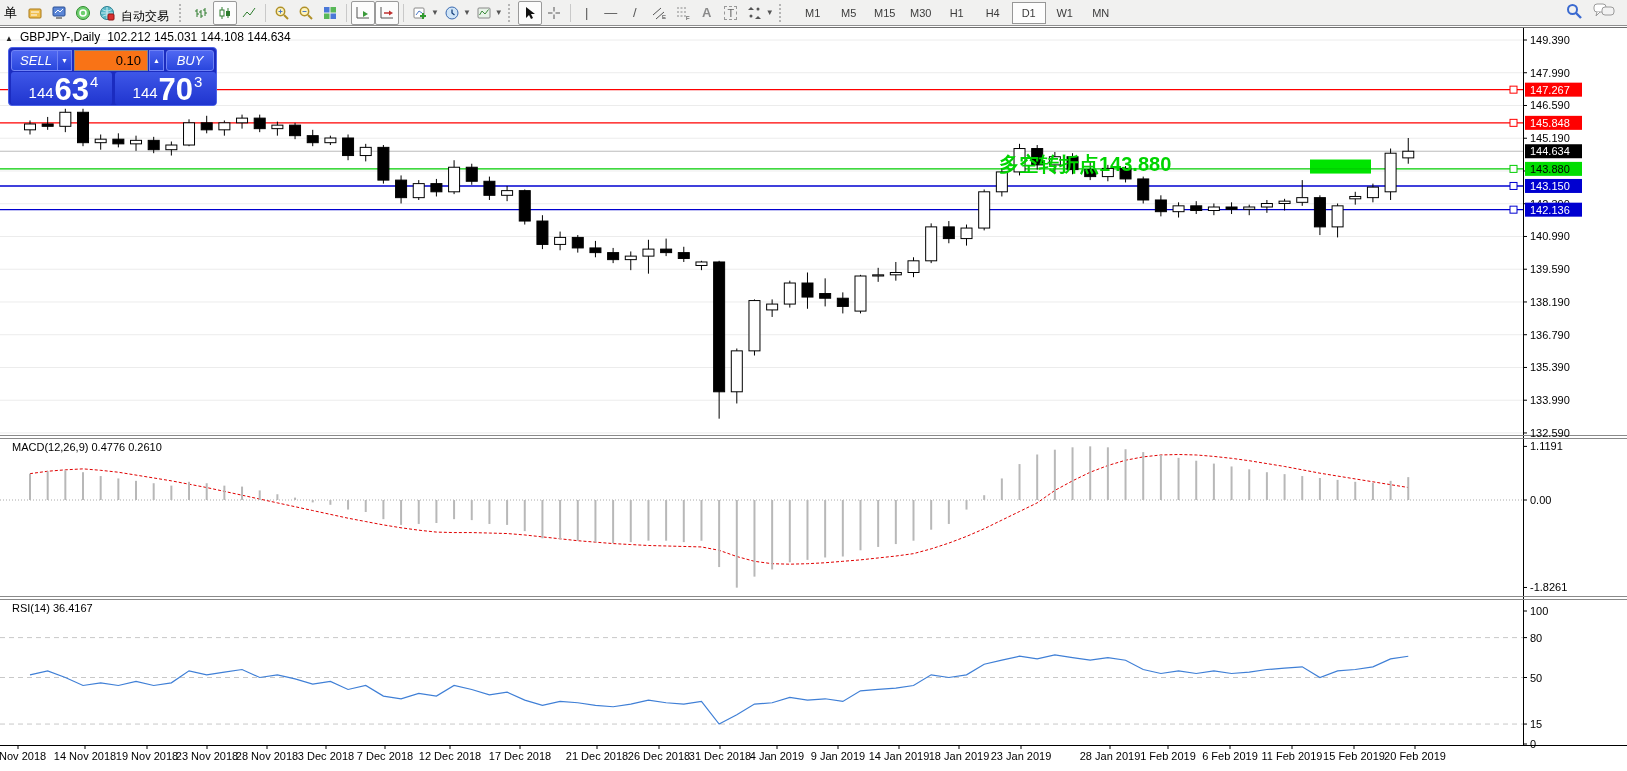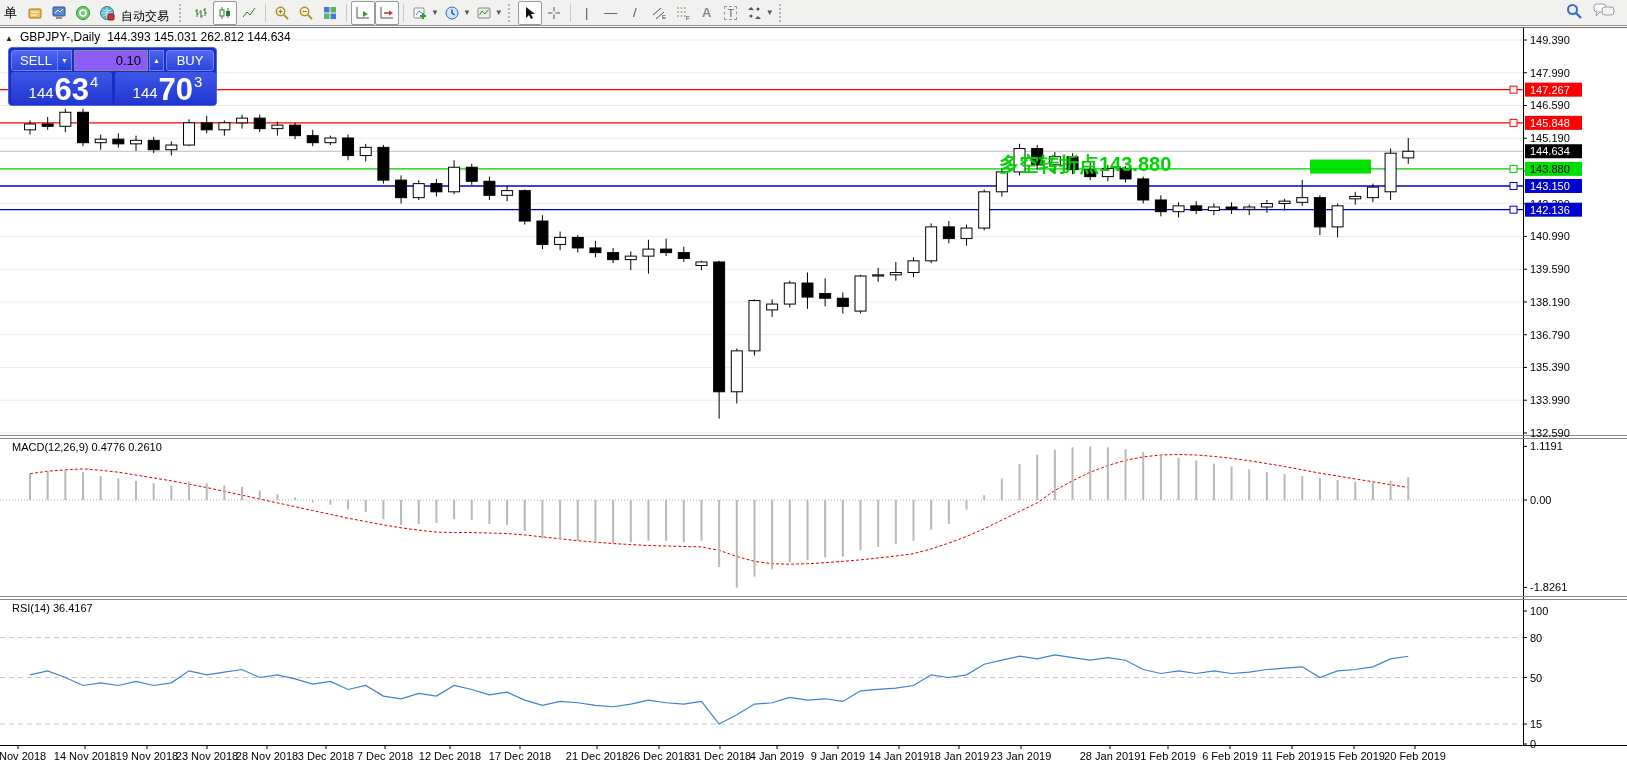--- a/index.html
+++ b/index.html
@@ -27,27 +27,27 @@
   #chart-svg{position:absolute;top:0;left:0;z-index:1;}
   .chart-title{position:absolute;left:5px;top:30px;z-index:3;font-size:12px;color:#000;
                display:flex;gap:7px;align-items:baseline;white-space:nowrap;}
   .chart-title .tri{font-size:8px;color:#222;}
   .ind-label{position:absolute;left:12px;z-index:3;font-size:11px;color:#000;white-space:nowrap;}
   
   .trade-panel{position:absolute;left:8px;top:47px;width:209px;height:59px;z-index:4;
                background:#1b2cc0;border-radius:4px;border:1px solid #4d63e8;box-sizing:border-box;}
   .tp-btn{position:absolute;top:2px;height:21px;background:linear-gradient(#5068f2,#2946dd);
           color:#fff;font-size:13px;display:flex;align-items:center;justify-content:center;
-          border-radius:3px;border:1px solid #6f83f5;box-sizing:border-box;}
+          border-radius:3px;border:1px solid #6f83f5;box-sizing:border-box;font-style:italic;}
   .tp-sell{left:2px;width:50px;}
   .tp-buy{right:2px;width:48px;}
   .tp-spin{position:absolute;top:2px;width:15px;height:21px;background:linear-gradient(#4a62ee,#2440d8);
            border:1px solid #6f83f5;color:#fff;font-size:7px;display:flex;align-items:center;
            justify-content:center;box-sizing:border-box;}
-  .tp-vol{position:absolute;left:65px;top:2px;width:74px;height:21px;background:#8b5cf6;color:#000;
+  .tp-vol{position:absolute;left:65px;top:2px;width:74px;height:21px;background:#f97316;color:#000;
           font-size:13px;display:flex;align-items:center;justify-content:flex-end;padding-right:6px;
           box-sizing:border-box;border:1px solid #888;}
   .tp-price{position:absolute;top:24px;height:33px;background:linear-gradient(#3e57e8,#2035cf);
             border-radius:3px;color:#fff;display:flex;align-items:flex-end;justify-content:center;
             padding-bottom:1px;box-sizing:border-box;}
   .tp-price .pre{font-size:15px;margin:0 1px 3px 4px;}
   .tp-price .big{font-size:31px;font-weight:bold;line-height:28px;}
   .tp-price .sup{font-size:15px;margin:0 0 14px 1px;}
   .tp-bid{left:2px;width:101px;}
   .tp-ask{left:106px;width:101px;}
@@ -225,20 +225,31 @@
           <polygon points="4,2 7,5 1,5" fill="#555"></polygon>
           <polygon points="11,11 14,14 8,14" fill="#555"></polygon>
           <circle cx="11" cy="4" r="1.5" fill="#555"></circle>
           <circle cx="4" cy="11" r="1.5" fill="#555"></circle>
         </svg>
     </div>
       <span class="caret">▼</span>
 
     <div class="grip"></div>
 
+    <div class="tf-group">
+        <div class="tf-btn">M1</div>
+        <div class="tf-btn">M5</div>
+        <div class="tf-btn">M15</div>
+        <div class="tf-btn">M30</div>
+        <div class="tf-btn">H1</div>
+        <div class="tf-btn">H4</div>
+        <div class="tf-btn selected">D1</div>
+        <div class="tf-btn">W1</div>
+        <div class="tf-btn">MN</div>
+      </div>
 
     <div class="tb-right">
       <div>
         <svg width="18" height="18">
             <circle cx="7.5" cy="7.5" r="4.5" fill="none" stroke="#3a6ad0" stroke-width="2"></circle>
             <line x1="11" y1="11" x2="16" y2="16" stroke="#3a6ad0" stroke-width="2.4"></line>
           </svg>
       </div>
       <div>
         <svg width="22" height="18">
@@ -644,21 +655,21 @@
         <line x1="1354" y1="745" x2="1354" y2="749" stroke="#000"></line>
         <text x="1354" y="760" font-size="11" fill="#000" font-family="Liberation Sans, DejaVu Sans, sans-serif" text-anchor="middle">15 Feb 2019</text>
         <line x1="1415" y1="745" x2="1415" y2="749" stroke="#000"></line>
         <text x="1415" y="760" font-size="11" fill="#000" font-family="Liberation Sans, DejaVu Sans, sans-serif" text-anchor="middle">20 Feb 2019</text>
       </g>
     </svg>
 
   <div class="chart-title">
     <span class="tri">▲</span>
     <span>GBPJPY-,Daily</span>
-    <span>144.393 145.031 262.812 144.634</span>
+    <span>102.212 145.031 144.108 144.634</span>
   </div>
 
   <div class="ind-label" style="top:441px;">MACD(12,26,9) 0.4776 0.2610</div>
   <div class="ind-label" style="top:602px;">RSI(14) 36.4167</div>
 
   <div class="note" style="left: 999px; top: 151px; color: rgb(0, 212, 0);">多空转折点143.880</div>
 
   <div class="trade-panel">
     <div class="tp-btn tp-sell">SELL</div>
     <div class="tp-spin" style="left:48px;">▼</div>

